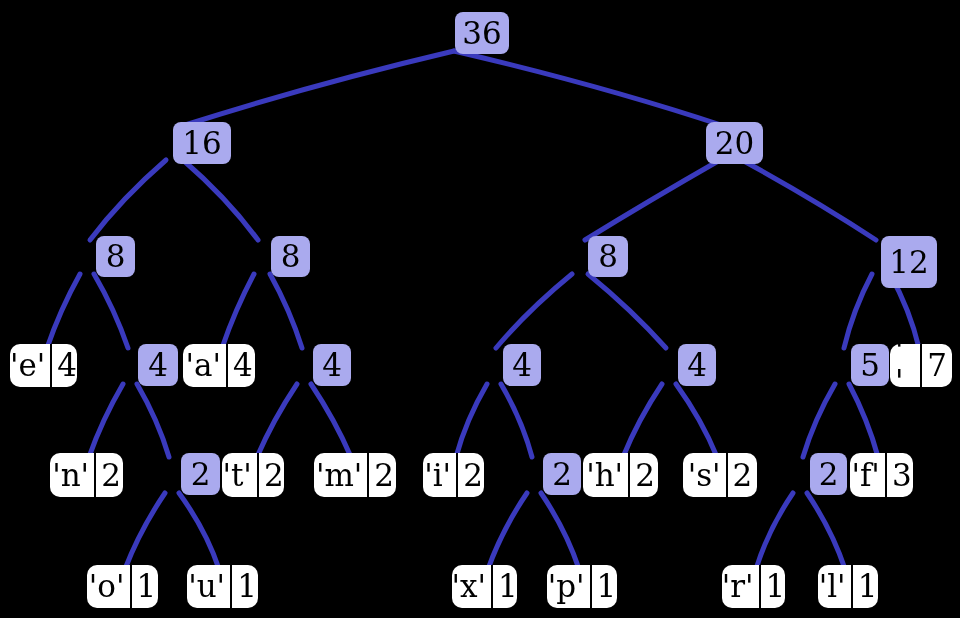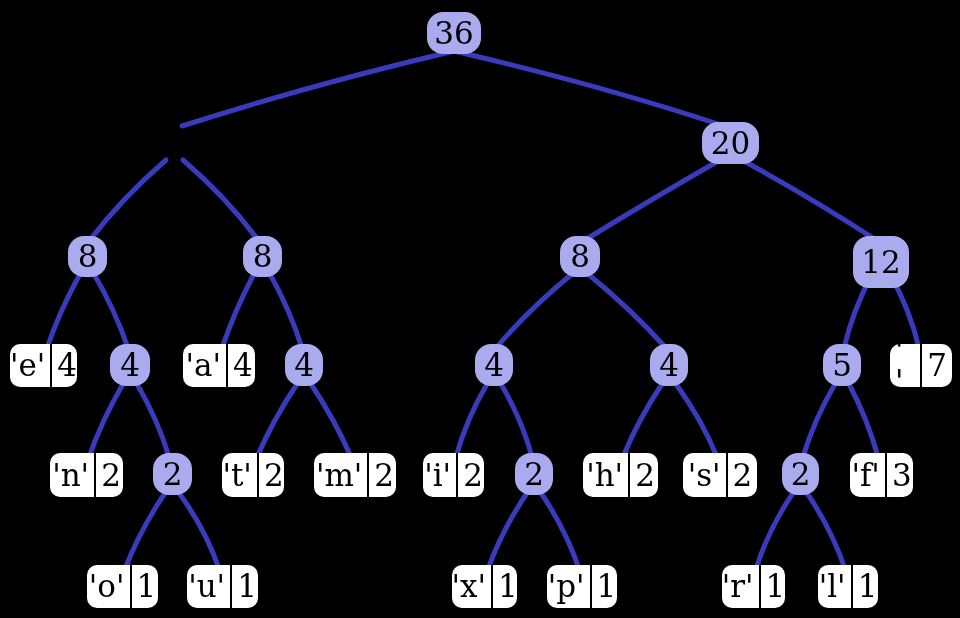--- a/index.html
+++ b/index.html
@@ -13,29 +13,29 @@
   .canvas{
     position:relative;width:960px;height:618px;background:var(--background);
     overflow:hidden;font-family:"DejaVu Serif", serif;
   }
   .edges{position:absolute;left:0;top:0;}
   .edges path{stroke:var(--edge-stroke);stroke-width:5;fill:none;stroke-linecap:round;}
   .inode,.leaf{
     position:absolute;display:flex;align-items:center;justify-content:center;
     color:var(--node-text);font-size:31px;line-height:1;box-sizing:border-box;
   }
-  .inode{background:var(--internal-node-fill);border-radius:16px;}
+  .inode{background:var(--internal-node-fill);border-radius:8px;margin-left:28px;}
   .leaf{background:var(--leaf-node-fill);border-radius:10px;padding:0;align-items:stretch;}
   .cell{flex:1;display:flex;align-items:center;justify-content:center;padding:0 5px;}
   .cchar{flex:1.25;}
   .cval{border-left:2px solid var(--node-text);}
   
   .n36{left:427px;top:12px;width:54px;height:42px}
   .n16{left:145px;top:122px;width:58px;height:42px}
-  .n20{left:702px;top:122px;width:57px;height:42px}
+  .n20{left:678px;top:122px;width:57px;height:42px}
   .n8l{left:68px;top:236px;width:39px;height:41px}
   .n8m{left:243px;top:236px;width:39px;height:41px}
   .n8r{left:560px;top:236px;width:40px;height:41px}
   .n12{left:853px;top:236px;width:56px;height:52px}
   .leaf_e{left:10px;top:344px;width:67px;height:43px}
   .n4a{left:110px;top:344px;width:40px;height:42px}
   .leaf_a{left:183px;top:344px;width:72px;height:43px}
   .n4b{left:285px;top:344px;width:38px;height:42px}
   .n4c{left:475px;top:344px;width:38px;height:42px}
   .n4d{left:650px;top:344px;width:38px;height:42px}
@@ -90,20 +90,21 @@
     <path d="M849,384 Q868,420 878,457"></path>
     <path d="M165,493 Q140,530 125,569"></path>
     <path d="M179,493 Q206,530 219,569"></path>
     <path d="M527,493 Q502,530 488,569"></path>
     <path d="M541,493 Q566,530 579,569"></path>
     <path d="M793,493 Q768,530 756,569"></path>
     <path d="M807,493 Q832,530 845,569"></path>
   </svg>
 
   <div class="inode n36">36</div>
+  <div class="inode n16">16</div>
   <div class="inode n20">20</div>
   <div class="inode n8l">8</div>
   <div class="inode n8m">8</div>
   <div class="inode n8r">8</div>
   <div class="inode n12">12</div>
   <div class="inode n4a">4</div>
   <div class="inode n4b">4</div>
   <div class="inode n4c">4</div>
   <div class="inode n4d">4</div>
   <div class="inode n5">5</div>

